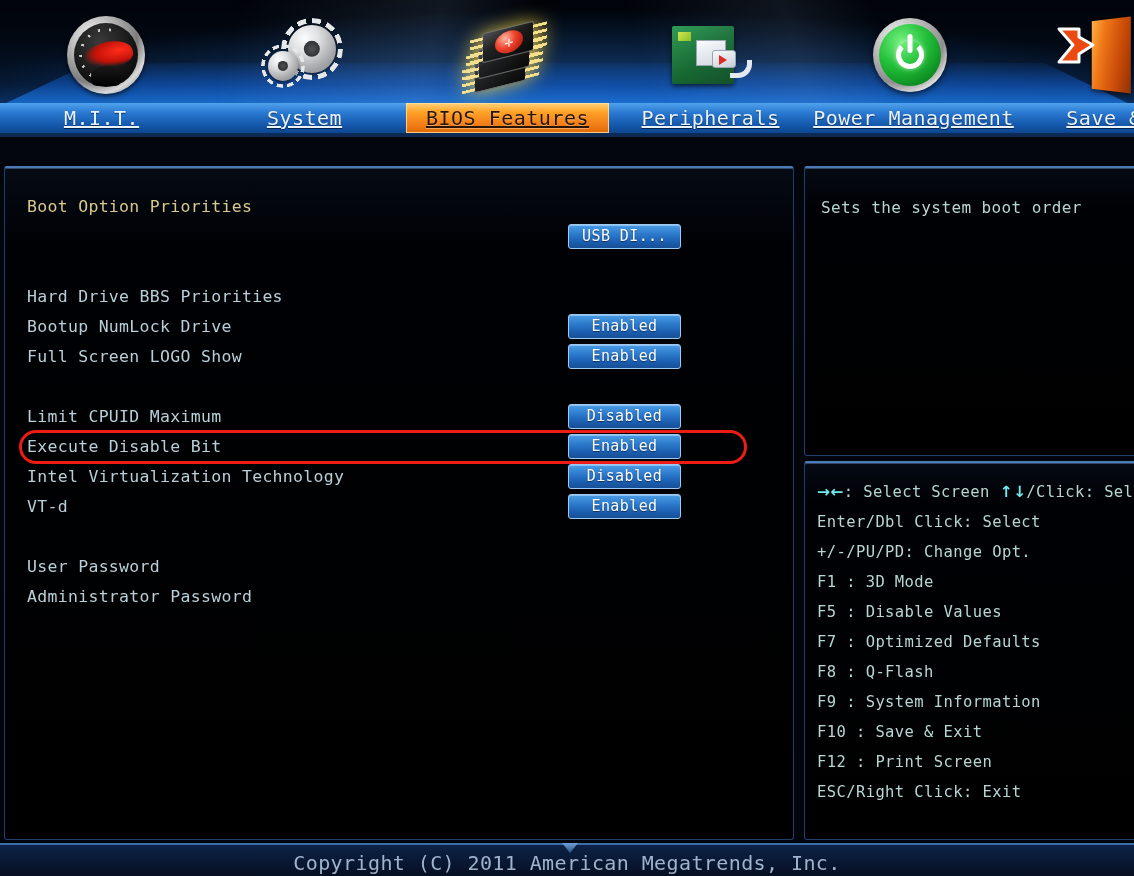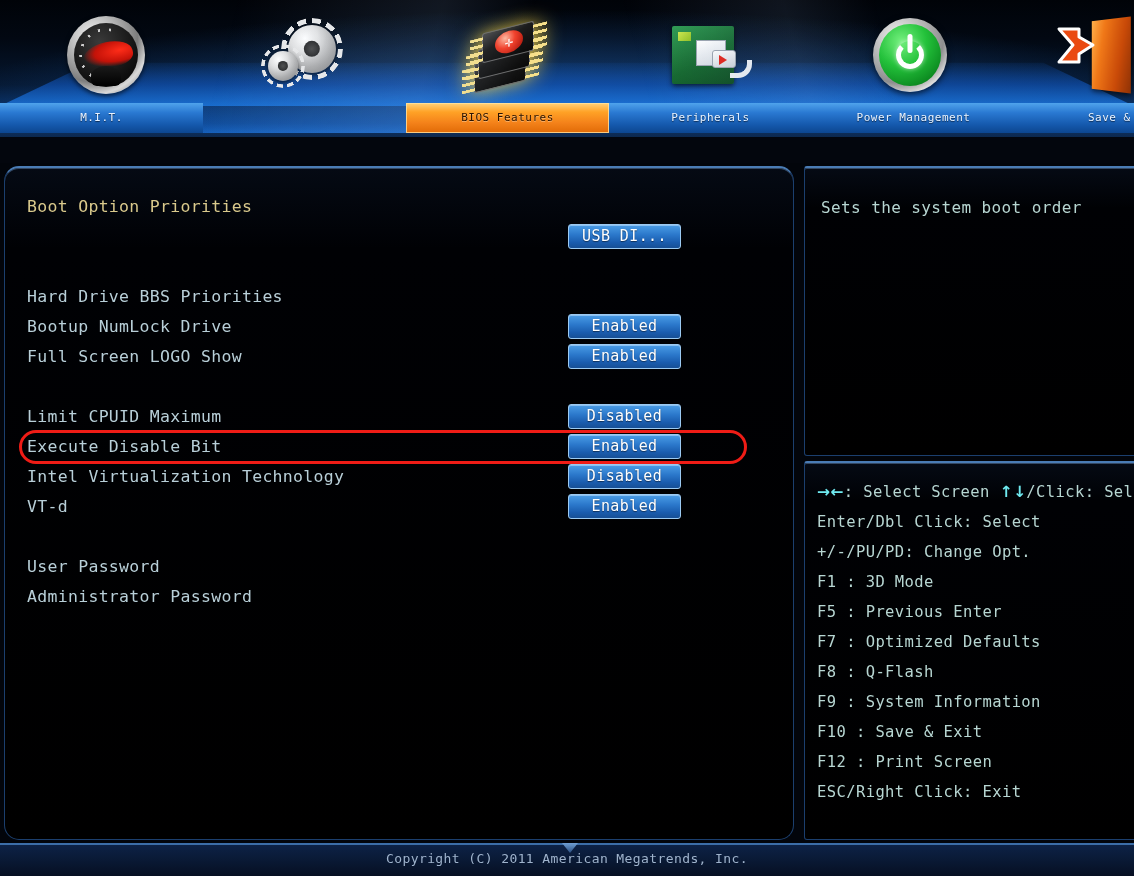--- a/index.html
+++ b/index.html
@@ -123,23 +123,23 @@
   .exitdoor { position:absolute; left:50%; top:50%; transform:translate(-50%,-50%); width:90px; height:80px; }
   .exitdoor .door{ position:absolute; left:36px; top:4px; width:42px; height:72px;
     background:linear-gradient(100deg,#ffb04a 0%,#f07818 30%,#c94a08 70%,#8f3205 100%);
     box-shadow:0 2px 6px rgba(0,0,0,.65); transform:perspective(120px) rotateY(-22deg); }
   .exitdoor .arrow{ position:absolute; left:0px; top:10px; width:54px; height:40px; z-index:3; }
 
   
   .tabbar { position:absolute; left:0; top:103px; width:1134px; height:30px; }
   .tab {
     position:absolute; top:0; height:30px; line-height:30px; text-align:center;
-    font-size:11px; letter-spacing:.5px; color:#e9f3ff;
+    font-size:20px; letter-spacing:.5px; color:#e9f3ff;
     background:linear-gradient(180deg,#4fa3ec 0%, #2a79d2 32%, #1559ad 72%, #0c4690 100%);
-    text-shadow:0 1px 1px rgba(0,0,0,.55); cursor:pointer;
+    text-shadow:0 1px 1px rgba(0,0,0,.55); cursor:pointer;text-decoration:underline;
   }
   .tab.active {
     background:linear-gradient(180deg,#ffd27a 0%, #ffa226 30%, #f4821a 66%, #e06a06 100%);
     color:#2a1400; text-shadow:0 1px 0 rgba(255,255,255,.35);
     box-shadow:inset 0 0 0 1px rgba(255,226,160,.8);
   }
   .tabbar .underline{ position:absolute; left:0; top:30px; width:1134px; height:4px;
     background:linear-gradient(180deg,#0a3a74,#041d3c);}
 
   
@@ -147,21 +147,21 @@
     background:linear-gradient(180deg,#0d2c56 0%, #071b38 55%, #03101f 100%); }
   .brand3d{ position:absolute; right:268px; top:2px; height:26px; display:flex; align-items:center; gap:5px;
     color:#ffffff; font-family:"DejaVu Sans","Liberation Sans",sans-serif;
     font-weight:bold; font-size:19px; letter-spacing:-.4px; text-shadow:0 1px 2px rgba(0,0,0,.9);}
 
   
   .stage{ position:absolute; left:0; top:163px; width:1134px; height:680px; background:#02050b; }
 
   .panel-left{ position:absolute; left:4px; top:3px; width:790px; height:674px;
     background:linear-gradient(180deg,#050a14 0%, #000104 12%, #000 100%);
-    border:1px solid #1b3f6e; border-top:2px solid #4a7cb5; border-radius:15px;
+    border:1px solid #1b3f6e; border-top:2px solid #4a7cb5; border-radius:3px;
     box-shadow:inset 0 1px 0 rgba(140,190,245,.35); overflow:hidden; }
 
   .panel-right-top{ position:absolute; left:804px; top:3px; width:334px; height:290px;
     background:linear-gradient(180deg,#050a14 0%, #000104 14%, #000 100%);
     border:1px solid #1b3f6e; border-top:2px solid #4a7cb5; border-radius:3px;
     box-shadow:inset 0 1px 0 rgba(140,190,245,.35); overflow:hidden;}
   .panel-right-bot{ position:absolute; left:804px; top:298px; width:334px; height:379px;
     background:linear-gradient(180deg,#050a14 0%, #000104 10%, #000 100%);
     border:1px solid #1b3f6e; border-top:2px solid #4a7cb5; border-radius:3px;
     box-shadow:inset 0 1px 0 rgba(140,190,245,.35); overflow:hidden;}
@@ -199,21 +199,21 @@
   .row.focusval .val{ border-color:#cfe6ff; box-shadow:inset 0 1px 0 rgba(230,245,255,.7), 0 0 3px rgba(140,200,255,.6);}
 
   .redbox{ position:absolute; left:14px; width:728px; height:34px;
     border:3px solid #ef1c16; border-radius:17px; pointer-events:none; z-index:20; }
 
   
   .footer{ position:absolute; left:0; top:843px; width:1134px; height:33px;
     background:linear-gradient(180deg,#0d2246 0%, #0a1b38 40%, #060f22 100%);
     border-top:2px solid #3c6ea8; }
   .footer .cpr{ position:absolute; left:0; top:6px; width:1134px; text-align:center;
-    font-size:13px; color:#9fb3cc; letter-spacing:.4px; }
+    font-size:20px; color:#9fb3cc; letter-spacing:.4px; }
   .footer .notch{ position:absolute; left:562px; top:-2px; width:16px; height:10px;
     background:linear-gradient(180deg,#6f9fd4,#2a4e80); clip-path:polygon(0 0, 100% 0, 50% 100%); }
 </style>
 </head>
 <body>
 
 <div id="app">
 
   <div class="header">
     <div class="perspective"></div>
@@ -280,20 +280,21 @@
             <path d="M6 4 L26 4 L26 12 L40 20 L26 29 L26 37 L6 37 L20 20 Z" fill="#ea4a12" stroke="#ffffff" stroke-width="3" stroke-linejoin="round"></path>
           </svg>
         </div>
       </div>
     </div>
 
     <div class="hdr-sheen"></div>
 
     <div class="tabbar">
       <div class="tab" style="left:0px;    width:203px;">M.I.T.</div>
+      <div class="tab" style="left:203px;  width:203px;">System</div>
       <div class="tab" style="left:609px;  width:203px;">Peripherals</div>
       <div class="tab active" style="left:406px;  width:203px;">BIOS Features</div>
       <div class="tab" style="left:812px;  width:203px;">Power Management</div>
       <div class="tab" style="left:1015px; width:203px;">Save &amp; E</div>
       <div class="underline"></div>
     </div>
 
     <div class="toolstrip">
       <div class="brand3d">
         
@@ -356,21 +357,21 @@
     <div class="panel-right-top">
       <div class="helptext">Sets the system boot order</div>
     </div>
 
     <div class="panel-right-bot">
       <div class="legend" id="legend">
           <div class="lrow"><span class="arw">→←</span><span class="key">: Select Screen</span><span>  </span><span class="arw">↑↓</span><span class="key">/Click: Sele</span></div>
           <div class="lrow"><span class="key">Enter/Dbl Click: Select</span></div>
           <div class="lrow"><span class="key">+/-/PU/PD: Change Opt.</span></div>
           <div class="lrow"><span class="key">F1  : 3D Mode</span></div>
-          <div class="lrow"><span class="key">F5  : Previous Enter</span></div>
+          <div class="lrow"><span class="key">F5  : Disable Values</span></div>
           <div class="lrow"><span class="key">F7  : Optimized Defaults</span></div>
           <div class="lrow"><span class="key">F8  : Q-Flash</span></div>
           <div class="lrow"><span class="key">F9  : System Information</span></div>
           <div class="lrow"><span class="key">F10 : Save &amp; Exit</span></div>
           <div class="lrow"><span class="key">F12 : Print Screen</span></div>
           <div class="lrow"><span class="key">ESC/Right Click: Exit</span></div>
         </div>
     </div>
   </div>
 

